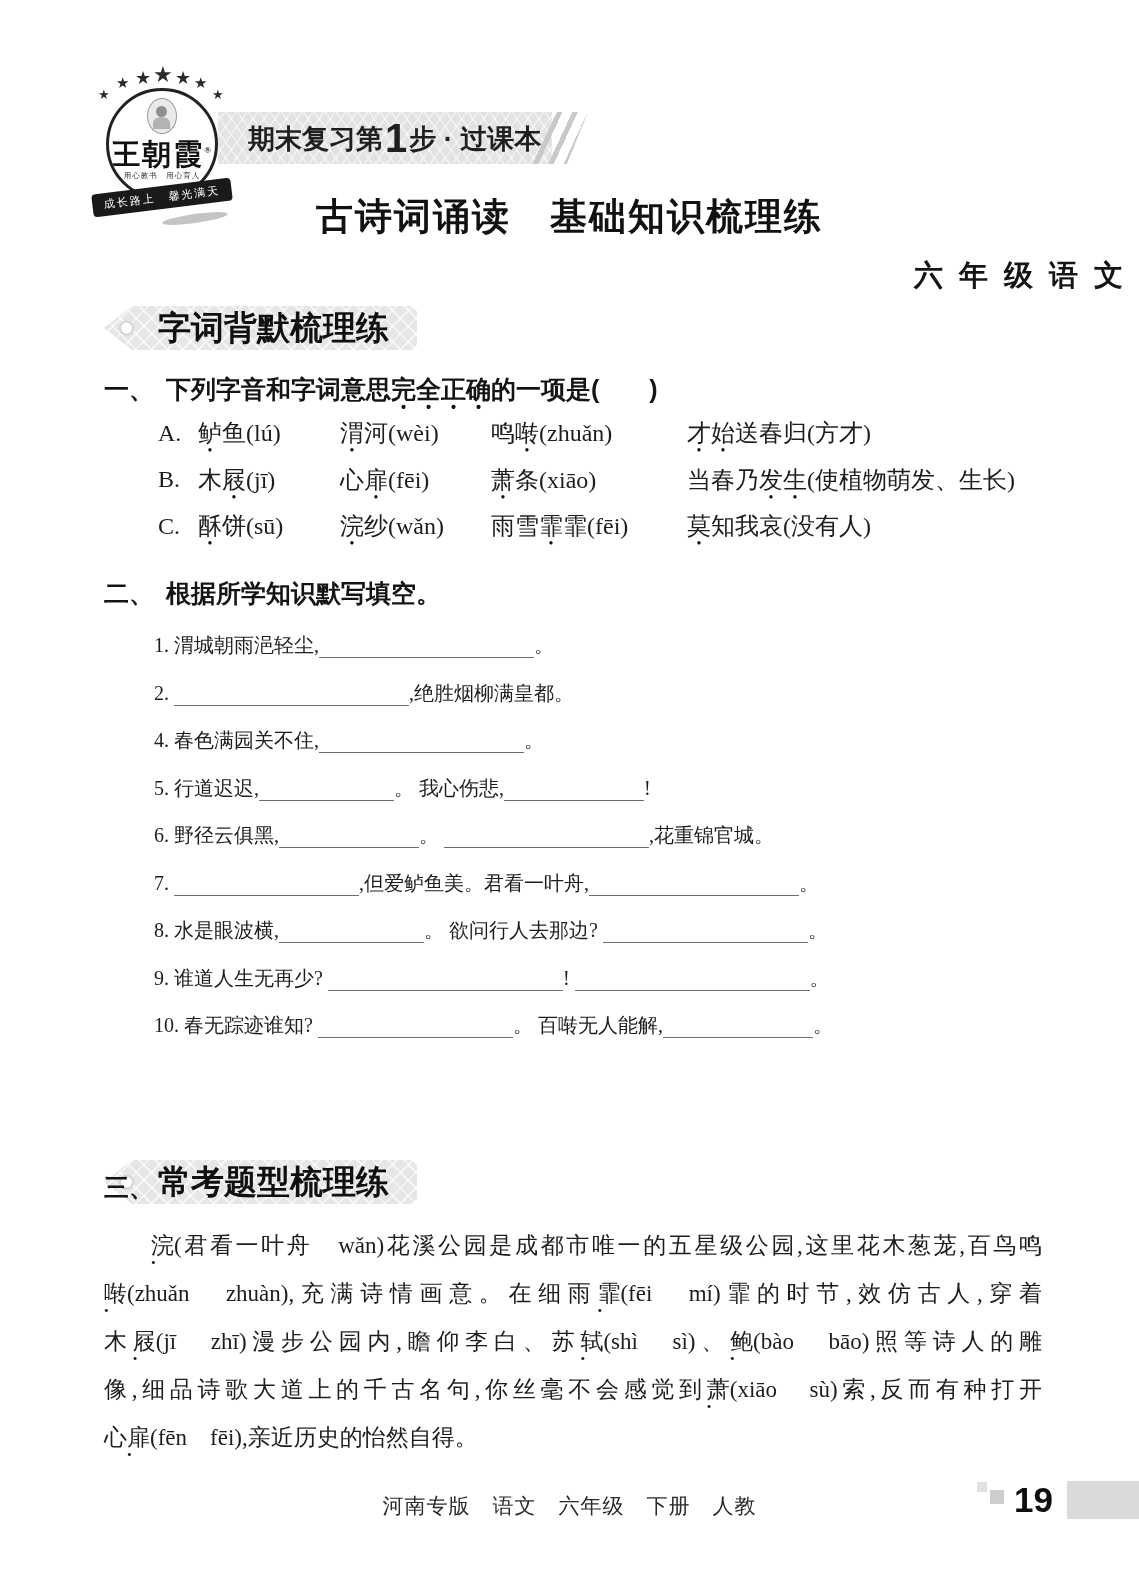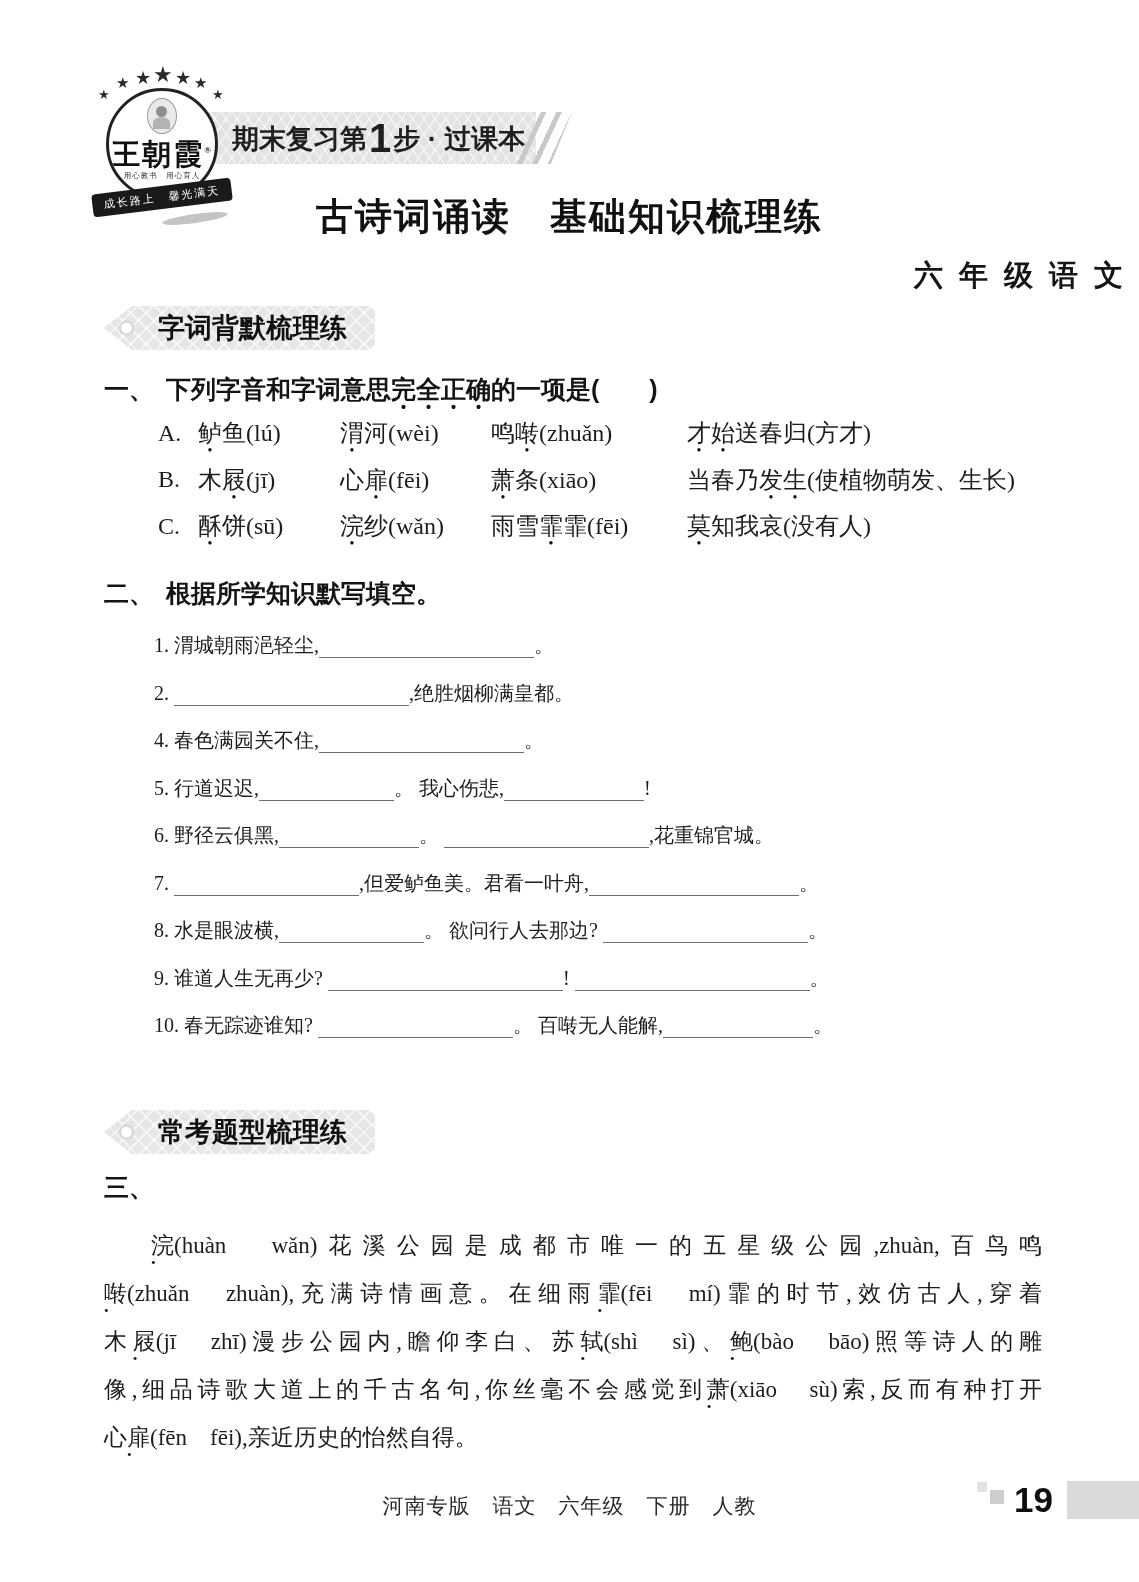--- a/index.html
+++ b/index.html
@@ -19,21 +19,21 @@
   .logo-name{font-weight:700;font-size:29px;line-height:30px;margin-top:1px;letter-spacing:2px;color:#111;}
   .logo-name sup{font-size:9px;}
   .logo-sub{font-size:7.5px;color:#333;margin-top:2px;letter-spacing:1px;}
   .logo-ribbon{position:absolute;left:-4px;top:122px;width:140px;height:23px;background:#1a1a1a;color:#fff;
                border-radius:4px;transform:rotate(-7deg);font-size:11px;line-height:23px;text-align:center;
                font-family:"Liberation Sans",sans-serif;letter-spacing:2px;z-index:2;}
   .logo-swoosh{position:absolute;left:66px;top:150px;width:66px;height:9px;background:#c4c4c4;border-radius:50%;
                transform:rotate(-8deg);}
 
   
-  .banner{position:absolute;left:202px;top:112px;width:334px;height:52px;box-sizing:border-box;
+  .banner{position:absolute;left:218px;top:112px;width:334px;height:52px;box-sizing:border-box;
           background-color:#e3e3e3;
           background-image:repeating-linear-gradient(55deg,rgba(255,255,255,.55) 0 1.5px,rgba(0,0,0,0) 1.5px 9px),
                            repeating-linear-gradient(-55deg,rgba(255,255,255,.55) 0 1.5px,rgba(0,0,0,0) 1.5px 9px);
           display:flex;align-items:center;padding-left:30px;z-index:1;}
   .banner-text{font-family:"Liberation Sans",sans-serif;font-weight:700;font-size:27px;color:#1f1f1f;white-space:pre;}
   .banner-num{font-size:40px;line-height:40px;vertical-align:-4px;padding:0 2px;}
   .banner-slashes{position:absolute;right:-36px;top:0;width:62px;height:52px;
           background:repeating-linear-gradient(115deg,#c9c9c9 0 5px,rgba(0,0,0,0) 5px 14px);
           clip-path:polygon(34% 0,100% 0,66% 100%,0 100%);}
 
@@ -43,24 +43,24 @@
   .doc-subtitle{position:absolute;top:256px;left:0;width:100%;text-align:right;
              font-family:"Liberation Sans",sans-serif;font-weight:600;font-size:29px;letter-spacing:16px;color:#151515;}
 
   
   .tag{position:absolute;left:104px;height:44px;display:flex;align-items:center;
        padding:0 28px 0 54px;box-sizing:border-box;
        background-color:#e6e6e6;
        background-image:repeating-linear-gradient(45deg,rgba(255,255,255,.6) 0 2px,rgba(0,0,0,0) 2px 11px),
                         repeating-linear-gradient(-45deg,rgba(255,255,255,.6) 0 2px,rgba(0,0,0,0) 2px 11px);
        clip-path:polygon(0 50%,28px 0,calc(100% - 6px) 0,100% 12%,100% 88%,calc(100% - 6px) 100%,28px 100%);
-       font-family:"Liberation Sans",sans-serif;font-weight:700;font-size:27px;color:#101010;}
+       font-family:"Liberation Sans",sans-serif;font-weight:700;font-size:33px;color:#101010;}
   .tag::before{content:"";position:absolute;left:17px;top:50%;transform:translateY(-50%);
        width:11px;height:11px;border-radius:50%;background:#fff;box-shadow:0 0 0 2px #d4d4d4;}
-  .tag1{top:306px;} .tag2{top:1110px;}
+  .tag1{top:306px;} .tag2{top:1160px;}
 
   
   .q-stem{position:absolute;left:104px;display:flex;font-family:"Liberation Sans",sans-serif;
           font-weight:700;font-size:25px;color:#141414;line-height:34px;white-space:pre;}
   .q-no{margin-right:12px;}
   .q1{top:372px;} .q2{top:576px;} .q3{top:1170px;}
 
   
   .options{position:absolute;left:158px;top:410px;font-size:24px;color:#1d1d1d;}
   .option-row{display:flex;align-items:center;height:46.5px;white-space:pre;}
@@ -164,21 +164,21 @@
     </div>
 
   <div class="tag tag2">
       <span>常考题型梳理练</span>
     </div>
 
   <div class="q-stem q3">
     <span class="q-no">三、</span>
   </div>
   <div class="para">
-      <div class="para-line indent"><span class="dt">浣</span><span>(huàn　wǎn)花溪公园是成都市唯一的五星级公园,zhuàn,百鸟鸣</span></div>
+      <div class="para-line indent"><span class="dt">浣</span><span>(君看一叶舟　wǎn)花溪公园是成都市唯一的五星级公园,这里花木葱茏,百鸟鸣</span></div>
       <div class="para-line"><span class="dt">啭</span><span>(zhuǎn　zhuàn),充满诗情画意。在细雨</span><span class="dt">霏</span><span>(fēi　mí)霏的时节,效仿古人,穿着</span></div>
       <div class="para-line"><span>木</span><span class="dt">屐</span><span>(jī　zhī)漫步公园内,瞻仰李白、苏</span><span class="dt">轼</span><span>(shì　sì)、</span><span class="dt">鲍</span><span>(bào　bāo)照等诗人的雕</span></div>
       <div class="para-line"><span>像,细品诗歌大道上的千古名句,你丝毫不会感觉到</span><span class="dt">萧</span><span>(xiāo　sù)索,反而有种打开</span></div>
       <div class="para-line no-just"><span>心</span><span class="dt">扉</span><span>(fēn　fēi),亲近历史的怡然自得。</span></div>
     </div>
 
   <div class="footer-meta">河南专版　语文　六年级　下册　人教</div>
   <div class="pageno">
     <div class="pg-sq1"></div>
     <div class="pg-sq2"></div>

